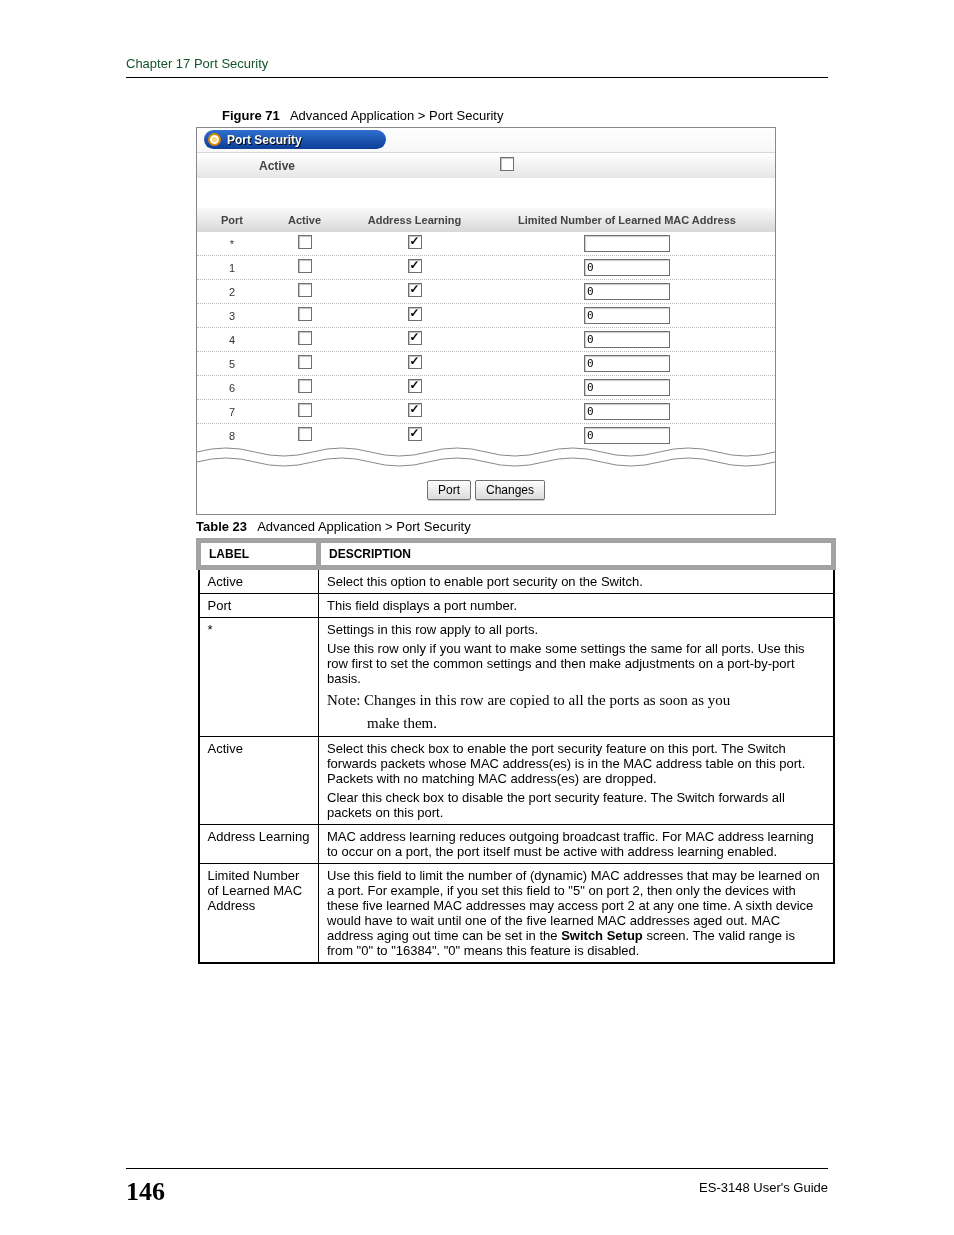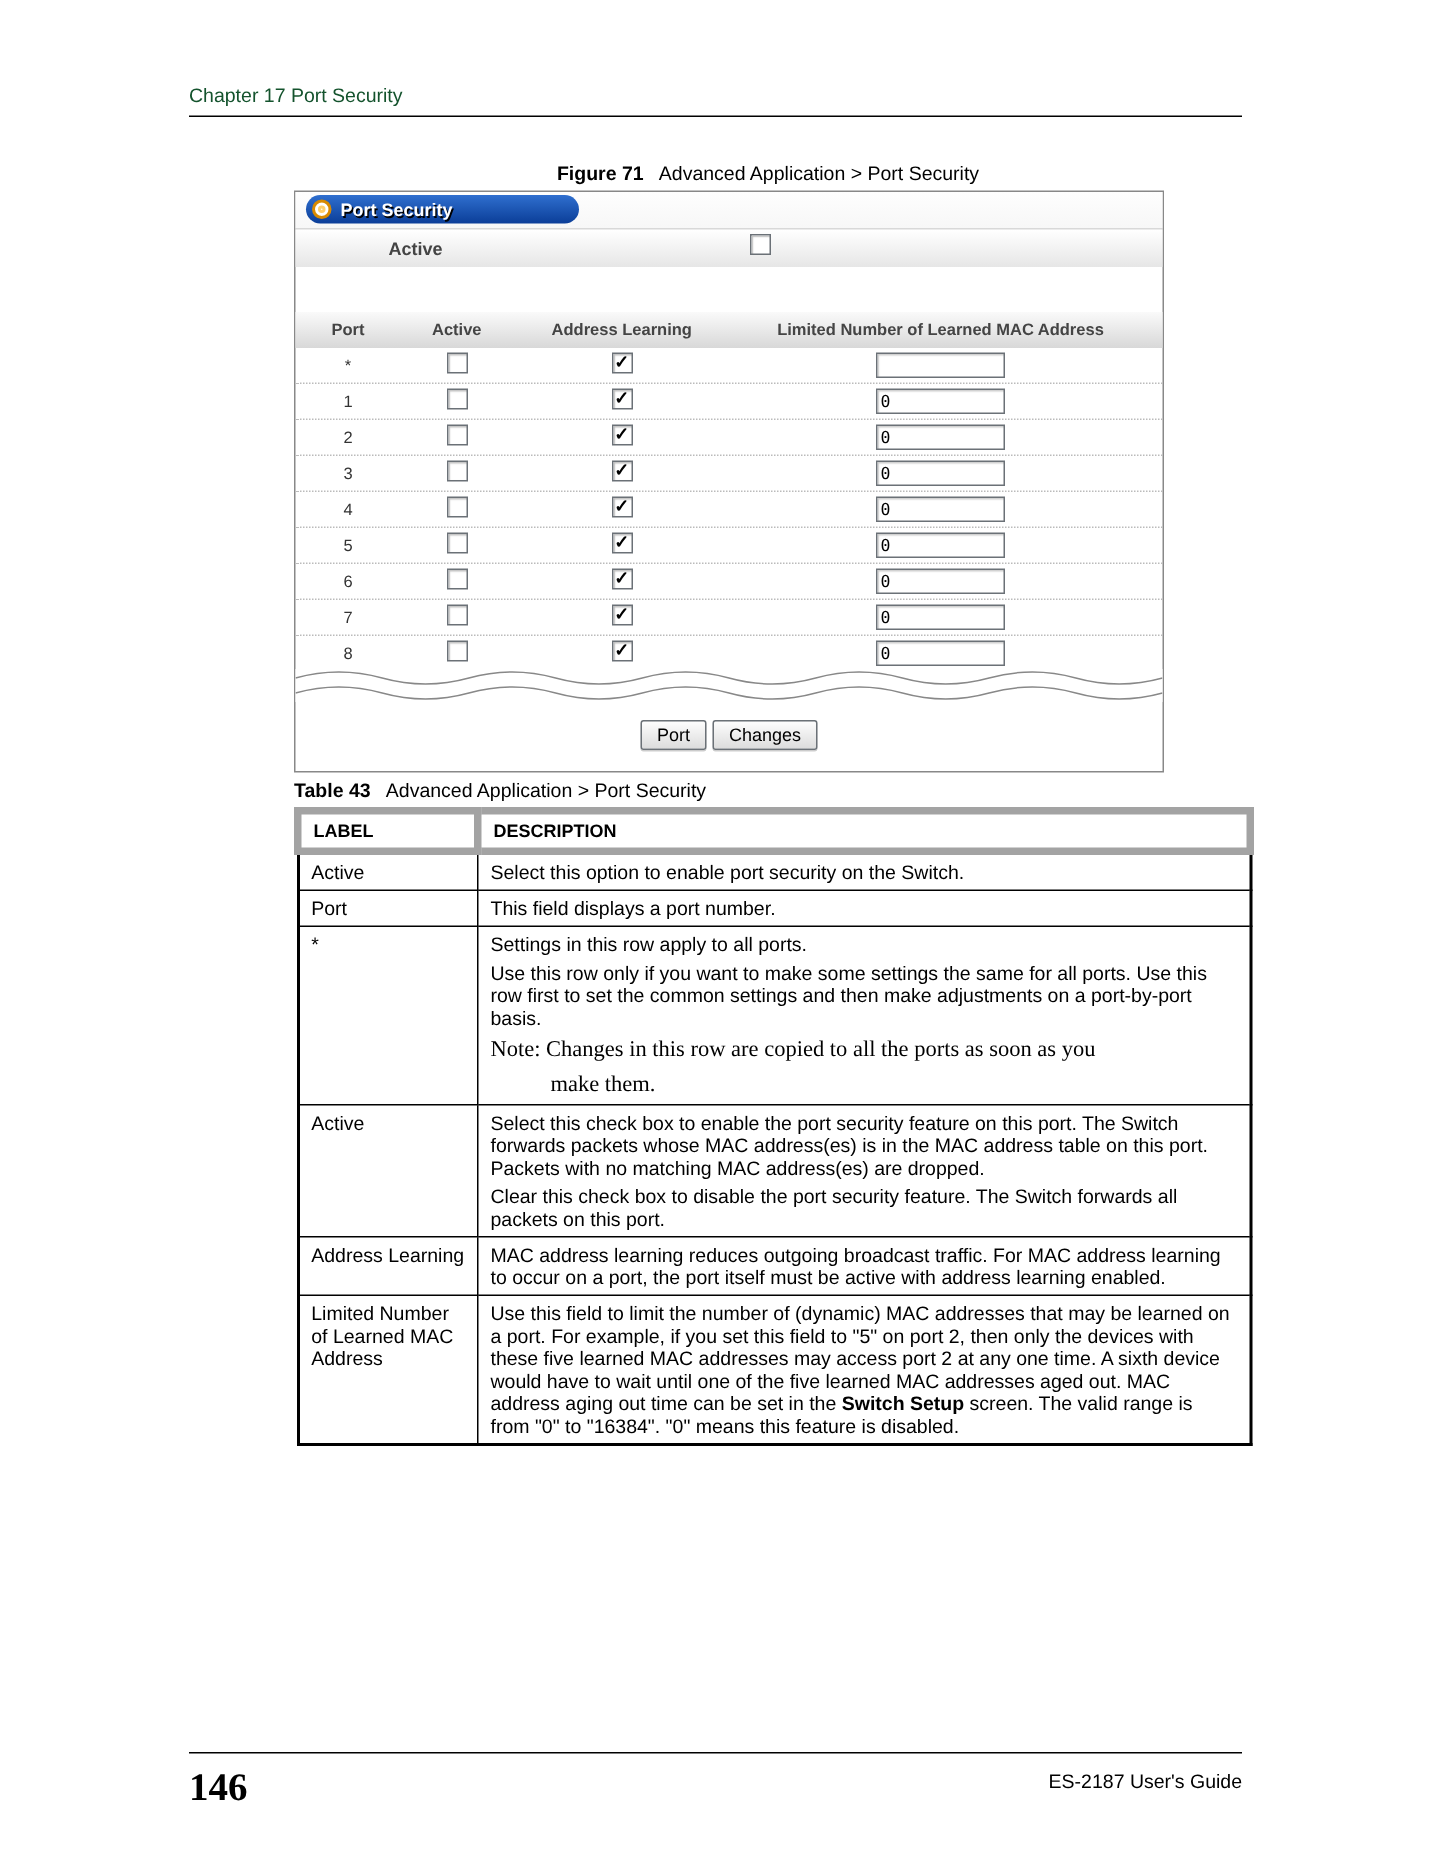--- a/index.html
+++ b/index.html
@@ -36,22 +36,21 @@
     padding-bottom:6px;
   }
   .head-rule{
     border:0;border-top:1.2px solid var(--rule);
     margin:0 0 30px 0;
   }
 
   
   .fig-cap{
     font-size:13px;
-    margin:0 0 4px 70px;
-    text-align:center;
+    margin:0 0 4px 96px;
   }
   .fig-cap b{font-weight:bold;}
 
   
   .shot{
     margin-left:70px;
     border:1px solid var(--panel-border);
     background:var(--panel-bg);
     width:580px;
     position:relative;
@@ -296,21 +295,21 @@
     </div>
 
     <div class="btn-row">
       <button class="win-btn" type="button">Port</button>
       <button class="win-btn" type="button">Changes</button>
     </div>
   </div>
 
 
   <p class="tbl-cap">
-    <b>Table 43</b>&nbsp;&nbsp;
+    <b>Table 23</b>&nbsp;&nbsp;
     <span>Advanced Application &gt; Port Security</span>
   </p>
 
   <table class="desc-tbl">
     <thead>
       <tr>
         <th>LABEL</th>
         <th>DESCRIPTION</th>
       </tr>
     </thead>
@@ -337,14 +336,14 @@
         </tr>
         <tr>
           <td class="lab">Limited Number of Learned MAC Address</td>
           <td>Use this field to limit the number of (dynamic) MAC addresses that may be learned on a port. For example, if you set this field to "5" on port 2, then only the devices with these five learned MAC addresses may access port 2 at any one time. A sixth device would have to wait until one of the five learned MAC addresses aged out. MAC address aging out time can be set in the <b>Switch Setup</b> screen. The valid range is from "0" to "16384". "0" means this feature is disabled.</td>
         </tr>
       </tbody>
   </table>
 
   <div class="foot-rule"></div>
   <div class="page-num">146</div>
-  <div class="guide-name">ES-2187 User's Guide</div>
+  <div class="guide-name">ES-3148 User's Guide</div>
 </div>
 
 </body></html>

